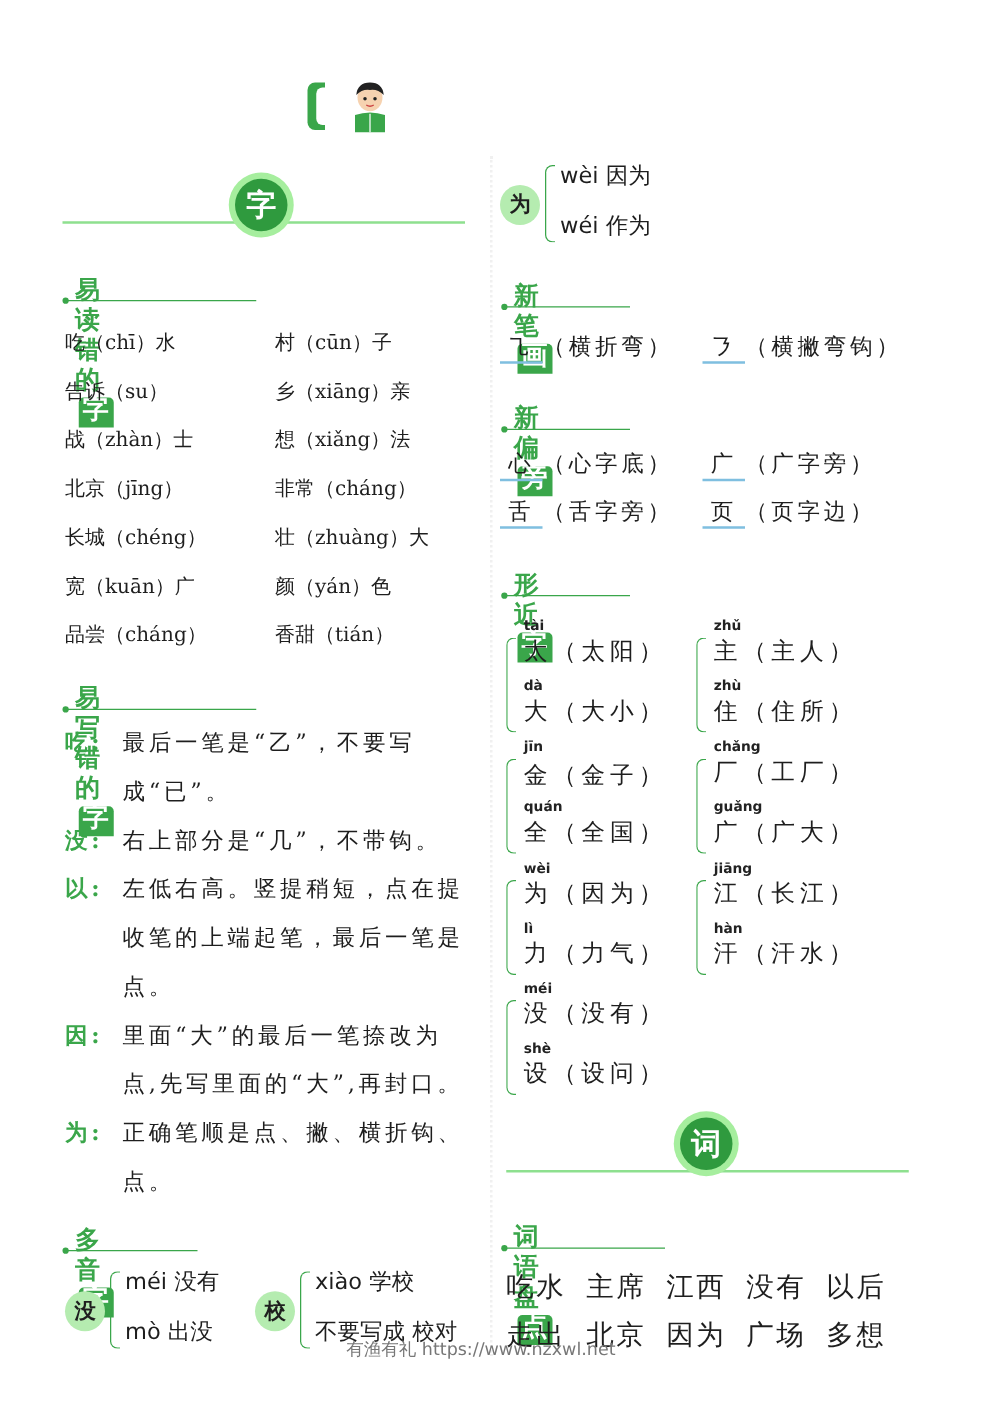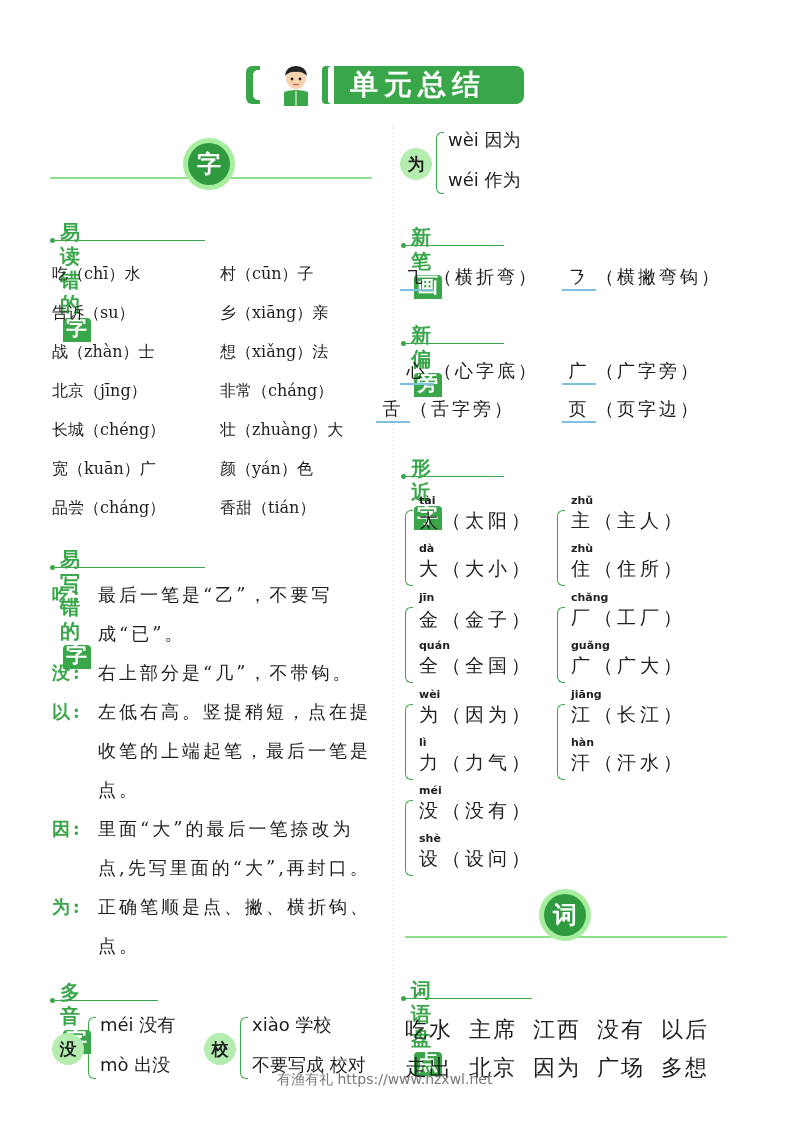--- a/index.html
+++ b/index.html
@@ -63,23 +63,20 @@
   <div class="left-tab"></div>
   <svg class="boy" viewBox="0 0 48 42">
     <ellipse cx="24" cy="14" rx="10" ry="11" fill="#f6d2b0"></ellipse>
     <path d="M13 12 Q14 2 24 2 Q34 2 35 12 Q30 7 24 8 Q18 7 13 12Z" fill="#222"></path>
     <circle cx="20" cy="15" r="1.4" fill="#222"></circle>
     <circle cx="28" cy="15" r="1.4" fill="#222"></circle>
     <path d="M21 20 Q24 22 27 20" stroke="#c44" stroke-width="1" fill="none"></path>
     <path d="M12 42 L12 28 Q24 24 36 28 L36 42Z" fill="#3aa64a"></path>
     <path d="M24 27 L24 42" stroke="#fff" stroke-width="1"></path>
   </svg>
-  <div class="title-box">
-    <span class="title">单元总结</span>
-  </div>
 </div>
 
 <div class="center-divider"></div>
 
 <div class="big-section" style="left:50px; top:130px; width:322px;">
   <div class="line"></div>
   <div class="circle" style="left:133px;">
     <div class="inner">字</div>
   </div>
 </div>
@@ -175,21 +172,21 @@
   <span class="text"><span>新偏</span><span class="badge">旁</span></span>
   <div class="dot"></div>
   <div class="uline" style="width:100px;"></div>
 </div>
 <div class="stroke-item" style="left:400px; top:359px;">
   <span class="glyph">心</span><span>（心字底）</span>
 </div>
 <div class="stroke-item" style="left:562px; top:359px;">
   <span class="glyph">广</span><span>（广字旁）</span>
 </div>
-<div class="stroke-item" style="left:376px; top:397px;">
+<div class="stroke-item" style="left:400px; top:397px;">
   <span class="glyph">舌</span><span>（舌字旁）</span>
 </div>
 <div class="stroke-item" style="left:562px; top:397px;">
   <span class="glyph">页</span><span>（页字边）</span>
 </div>
 
 <div class="sub-head" style="left:401px; top:446px;">
   <span class="text"><span>形近</span><span class="badge">字</span></span>
   <div class="dot"></div>
   <div class="uline" style="width:100px;"></div>

